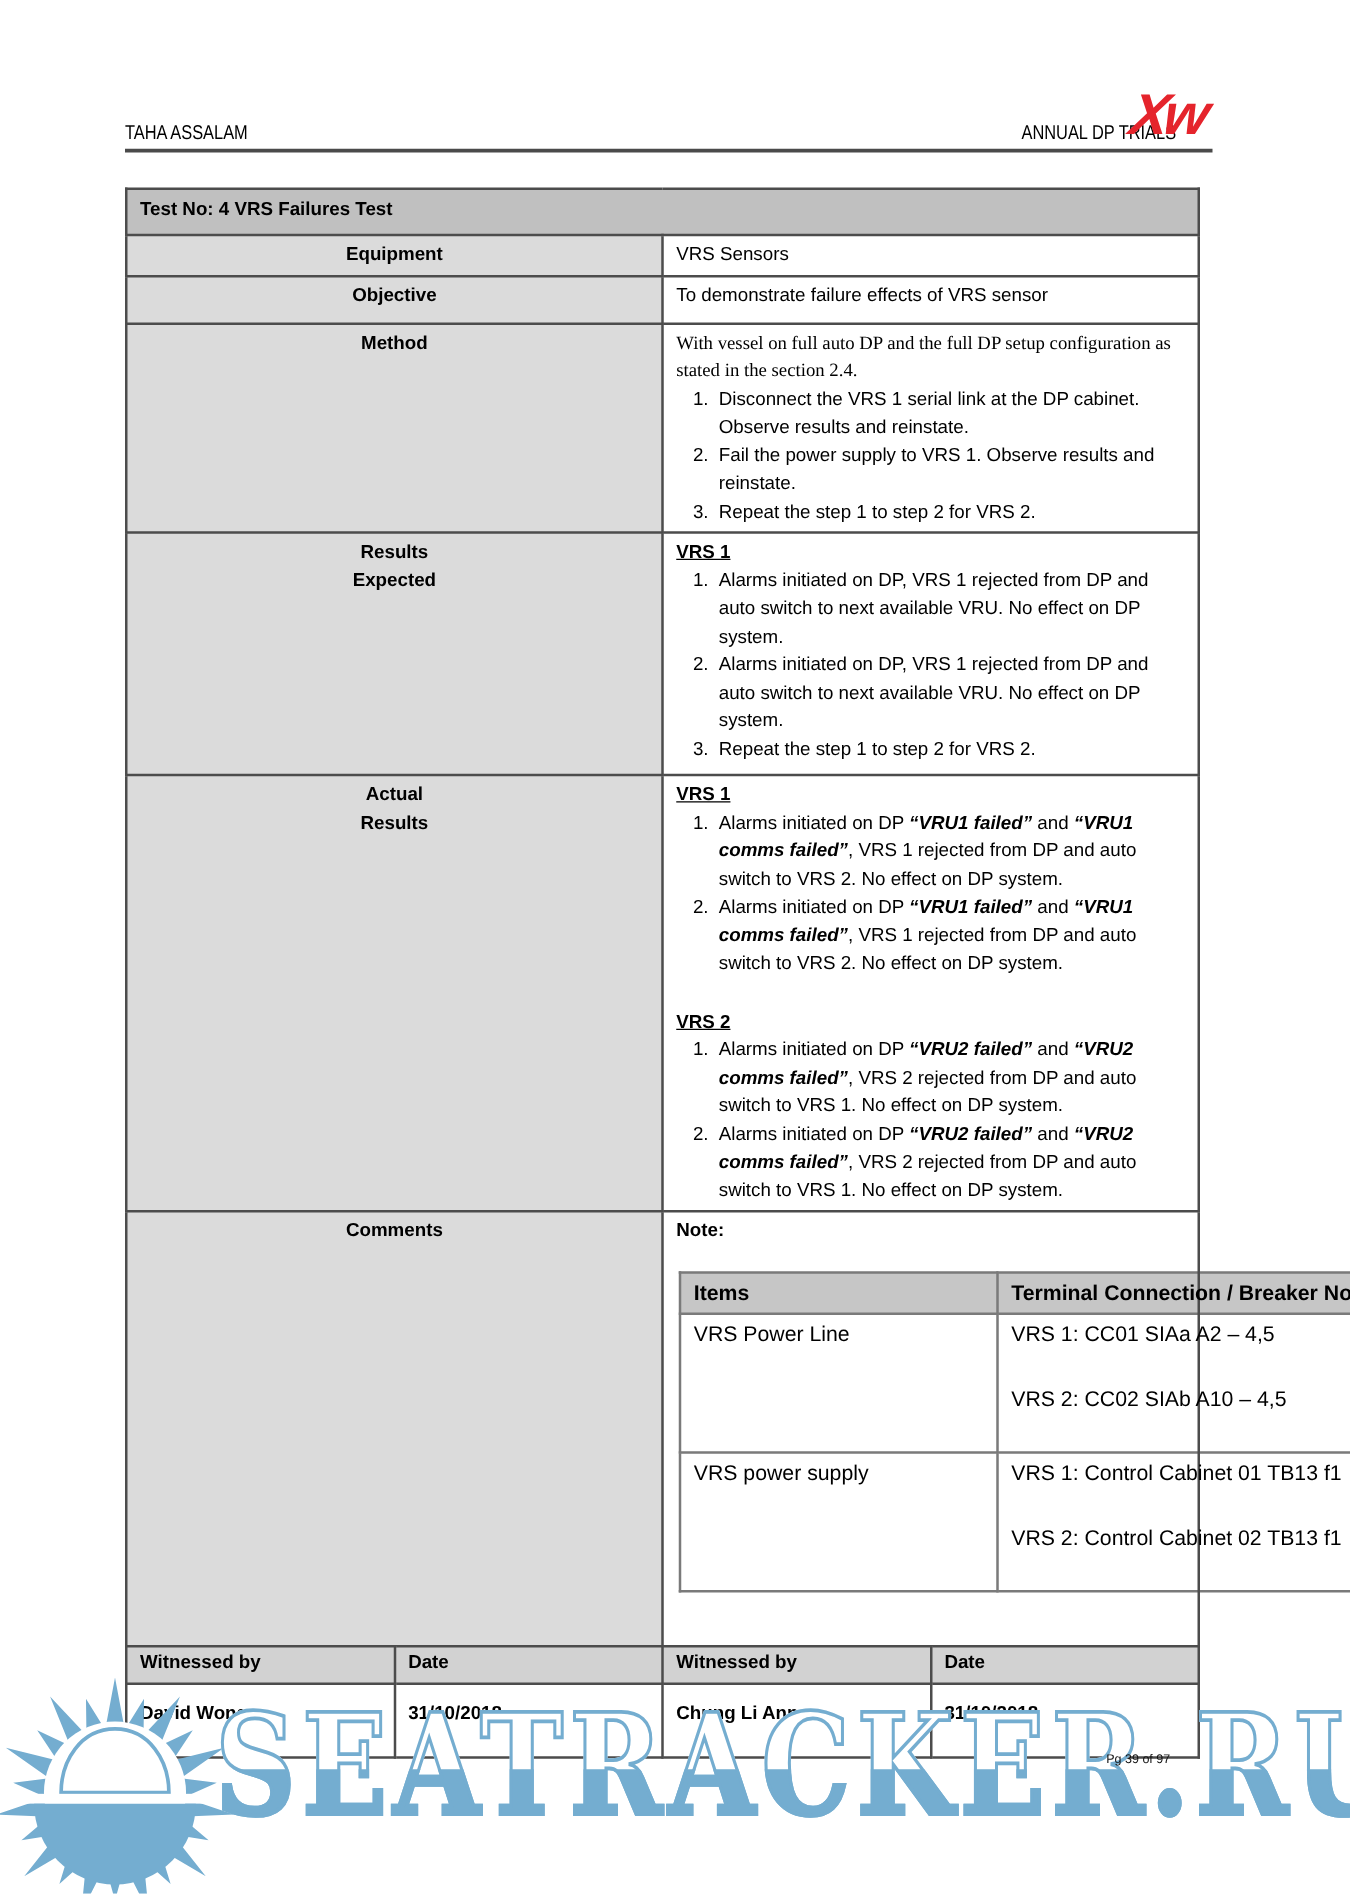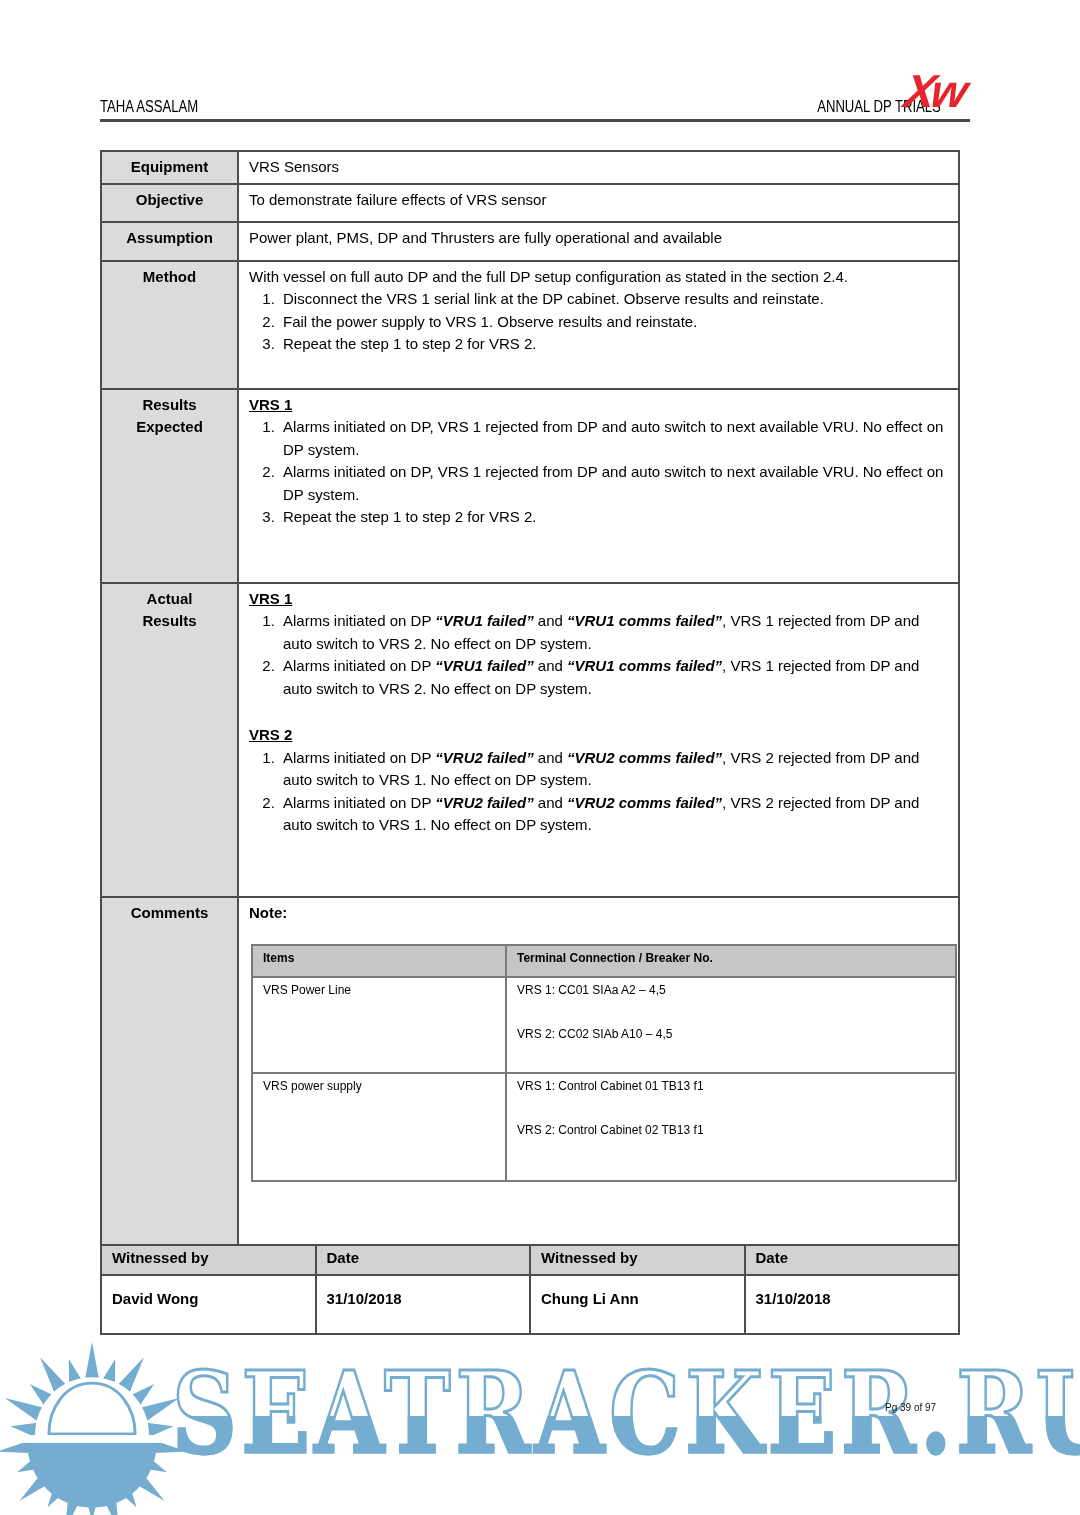--- a/index.html
+++ b/index.html
@@ -17,31 +17,31 @@
 
   
   .form-wrap{position:absolute;left:100px;top:150px;width:860px;}
   table.form{border-collapse:collapse;width:860px;table-layout:fixed;}
   table.form td{border:2px solid #4c4c4c;vertical-align:top;font-size:15px;line-height:1.5;
                 padding:4px 10px;}
   td.lbl{background:#dbdbdb;font-weight:bold;width:115px;text-align:center;}
   tr.title-row td{background:#c0c0c0;font-weight:bold;height:26px;padding-top:5px;}
   .h-eq{height:22px}.h-ob{height:28px}.h-as{height:29px}.h-me{height:118px}
   .h-re{height:184px}.h-ar{height:304px}.h-co{height:338px}
-  .gap-after{margin:0 0 26px 0;}
+  .gap-after{margin:0 0 26px 0;font-family:Liberation Serif, serif;}
   p.m0{margin:0;}
   ol.steps{margin:0;padding-left:30px;}
   ol.steps li{padding-left:4px;margin:0;}
   .uhead{font-weight:bold;text-decoration:underline;}
   .blank-line{height:24px;}
   .qi{font-weight:bold;font-style:italic;}
 
   
   table.note{border-collapse:collapse;width:706px;margin:20px 0 0 2px;table-layout:fixed;}
-  table.note td{border:2px solid #7a7a7a;vertical-align:top;font-size:12px;line-height:1.5;
+  table.note td{border:2px solid #7a7a7a;vertical-align:top;font-size:17px;line-height:1.5;
                 padding:3px 10px;}
   table.note td.nhead{background:#c6c6c6;font-weight:bold;height:24px;}
   .ncol1{width:232px;}
   .nrow1 td{height:88px;}
   .nrow2 td{height:100px;}
   table.note p{margin:0 0 26px 0;}
 
   
   table.witness{border-collapse:collapse;width:860px;table-layout:fixed;margin-top:-2px;}
   table.witness td{border:2px solid #4c4c4c;font-size:15px;padding:3px 10px;vertical-align:top;}
@@ -68,31 +68,30 @@
 <div class="page">
 
   <div class="hdr-left">TAHA ASSALAM</div>
   <div class="hdr-right">ANNUAL DP TRIALS</div>
   <div class="logo">Xw</div>
   <div class="hdr-rule"></div>
 
   <div class="form-wrap">
     <table class="form">
       <tbody>
+          <tr class="title-row">
+        <td colspan="2">Test No: 4 VRS Failures Test</td>
+      </tr>
       <tr>
         <td class="lbl h-eq">Equipment</td>
         <td>VRS Sensors</td>
       </tr>
       <tr>
         <td class="lbl h-ob">Objective</td>
         <td>To demonstrate failure effects of VRS sensor</td>
-      </tr>
-      <tr>
-        <td class="lbl h-as">Assumption</td>
-        <td>Power plant, PMS, DP and Thrusters are fully operational and available</td>
       </tr>
       <tr>
         <td class="lbl h-me">Method</td>
         <td>
           <p class="m0 gap-after">With vessel on full auto DP and the full DP setup configuration as stated in the section 2.4.</p>
           <ol class="steps">
             <li>Disconnect the VRS 1 serial link at the DP cabinet. Observe results and reinstate.</li>
             <li>Fail the power supply to VRS 1. Observe results and reinstate.</li>
             <li>Repeat the step 1 to step 2 for VRS 2.</li>
           </ol>

